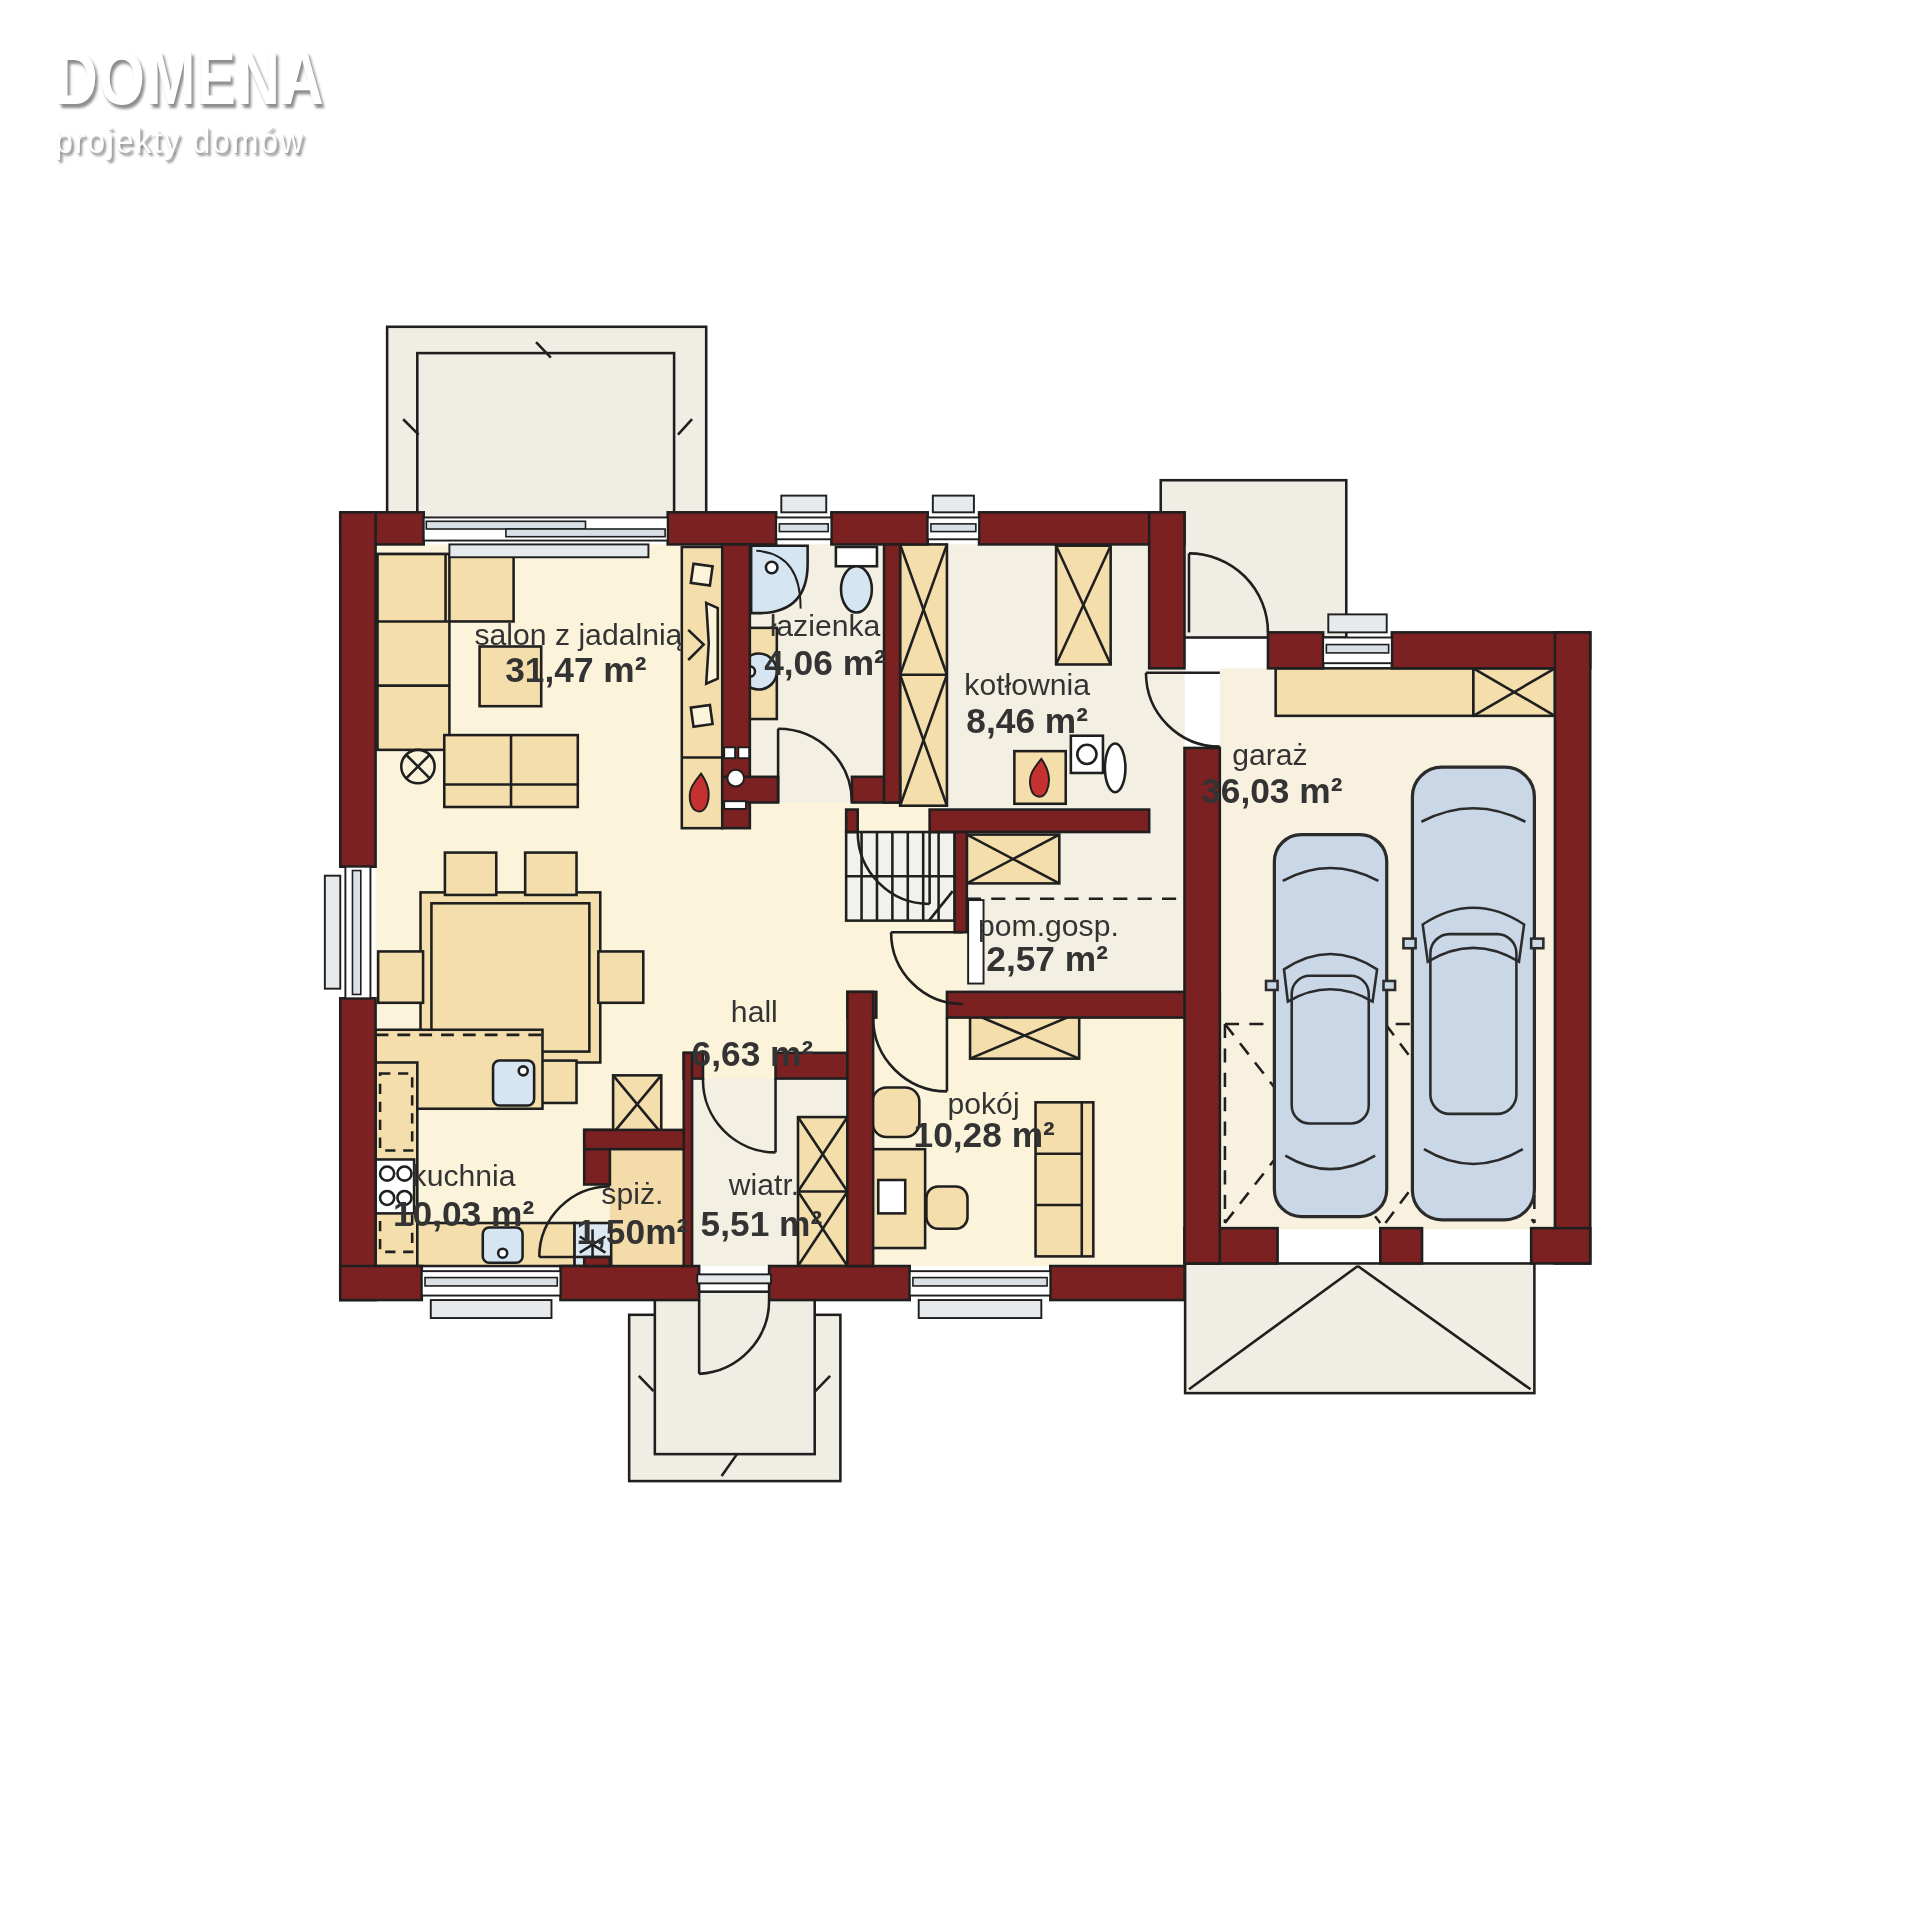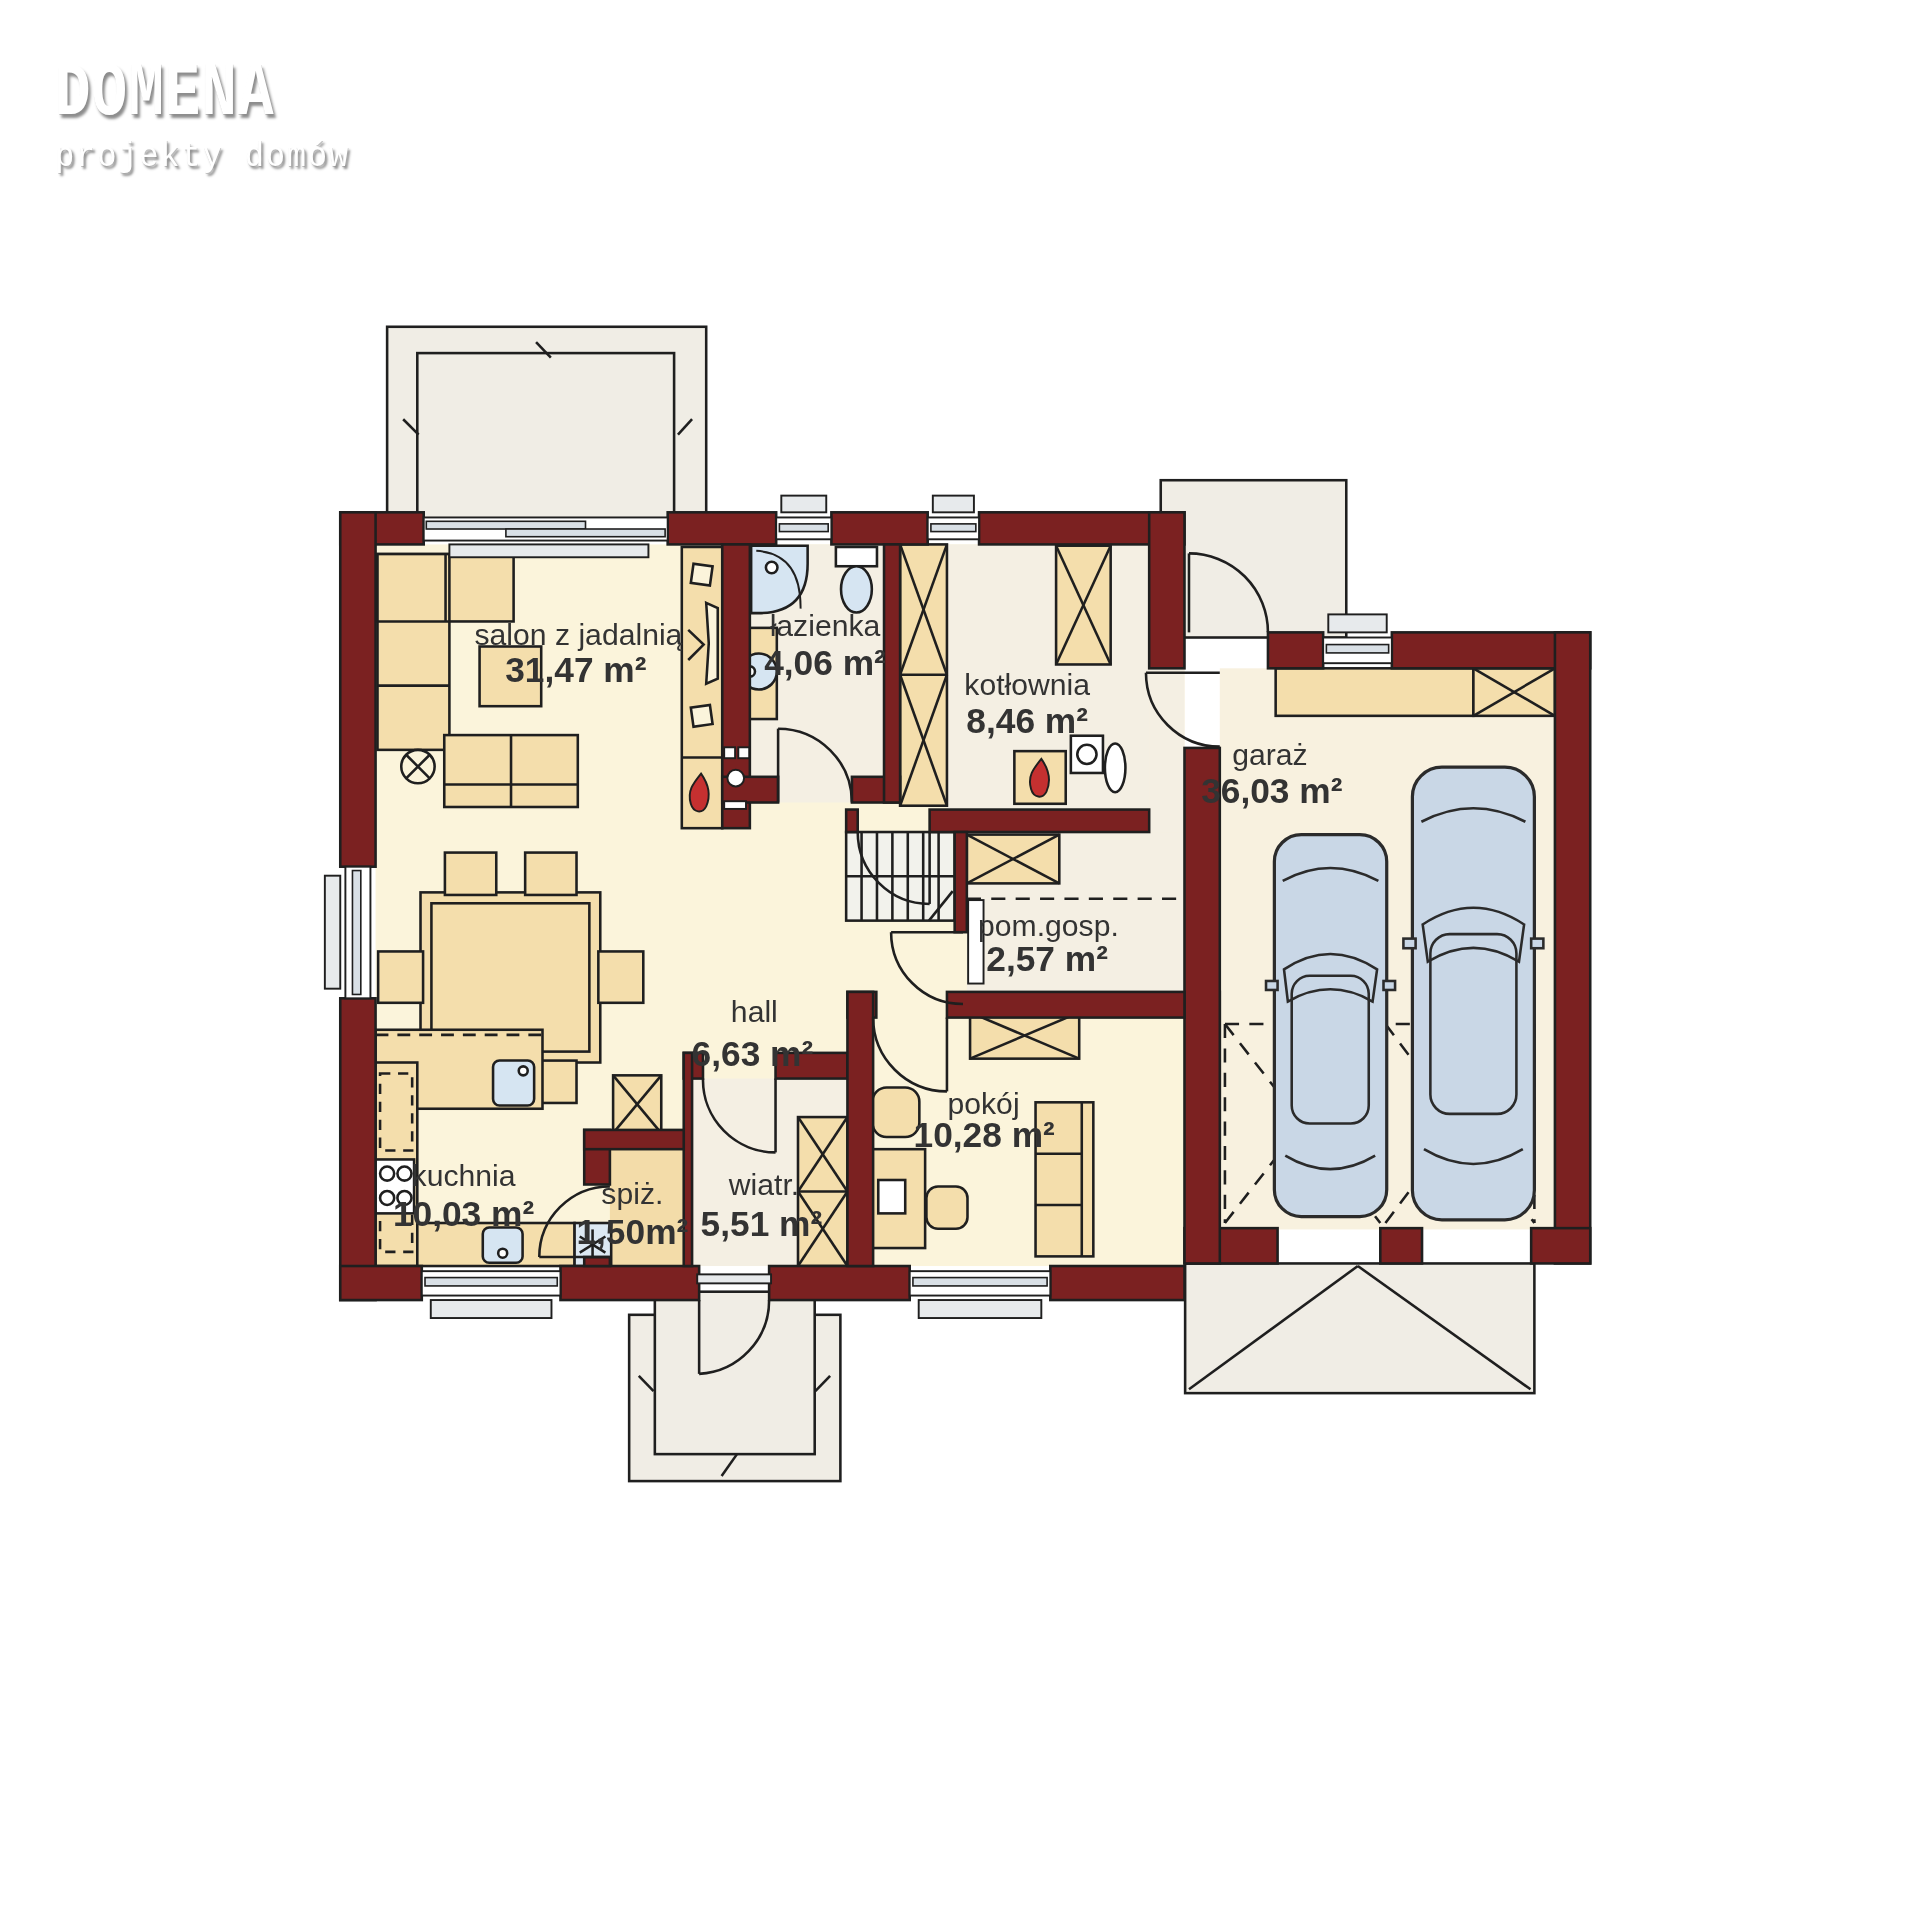--- a/index.html
+++ b/index.html
@@ -1,18 +1,18 @@
 <!DOCTYPE html>
 <html style="font-size:10.3px"><head>
 <meta charset="utf-8">
 <style>
   html,body{margin:0;padding:0;background:#ffffff;}
   .stage{position:relative;width:1926px;height:1926px;background:#ffffff;overflow:hidden;
          font-family:"Liberation Sans",sans-serif;}
-  .logo{position:absolute;left:55px;top:56px;color:#ffffff;font-family:Liberation Mono, monospace;}
+  .logo{position:absolute;left:55px;top:40px;color:#ffffff;}
   .logo-brand{font-size:76px;font-weight:bold;letter-spacing:1.3px;line-height:1;
       transform:scaleX(0.78);transform-origin:left top;
       text-shadow:3.2px 3.9px 3.2px #8d8d8d, 0.6px 0.6px 0 #c9c9c9;}
   .logo-tagline{font-size:35px;font-weight:normal;letter-spacing:1.9px;margin-top:5.1px;
       transform:scaleX(0.92);transform-origin:left top;
       text-shadow:2.6px 3.2px 2.6px #8d8d8d, 0.6px 0.6px 0 #c9c9c9;}
   svg{position:absolute;left:0;top:0;}
   .rname{font-size:47px;fill:#333333;}
   .rarea{font-size:55px;font-weight:bold;fill:#333333;}
   text{font-family:"Liberation Sans",sans-serif;}

